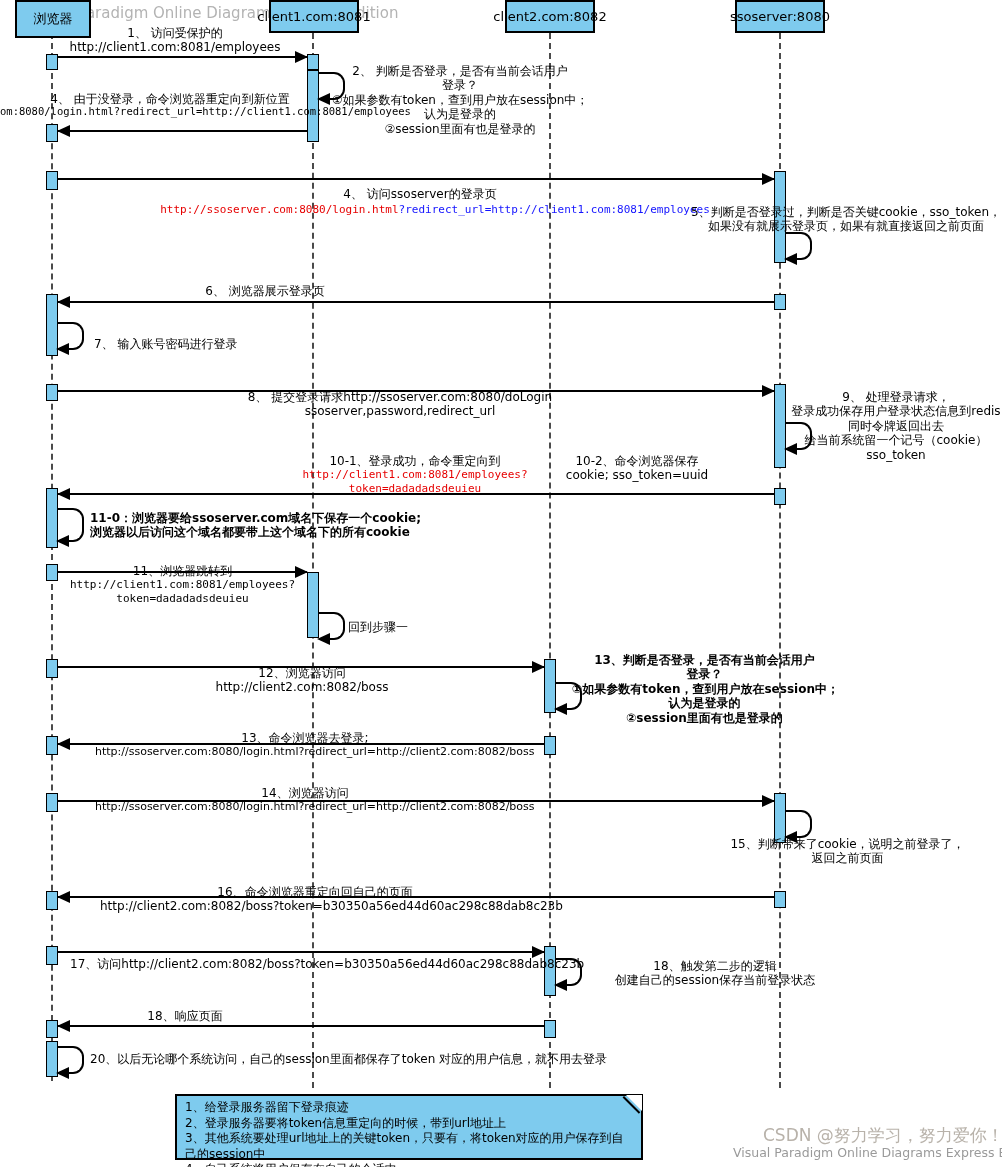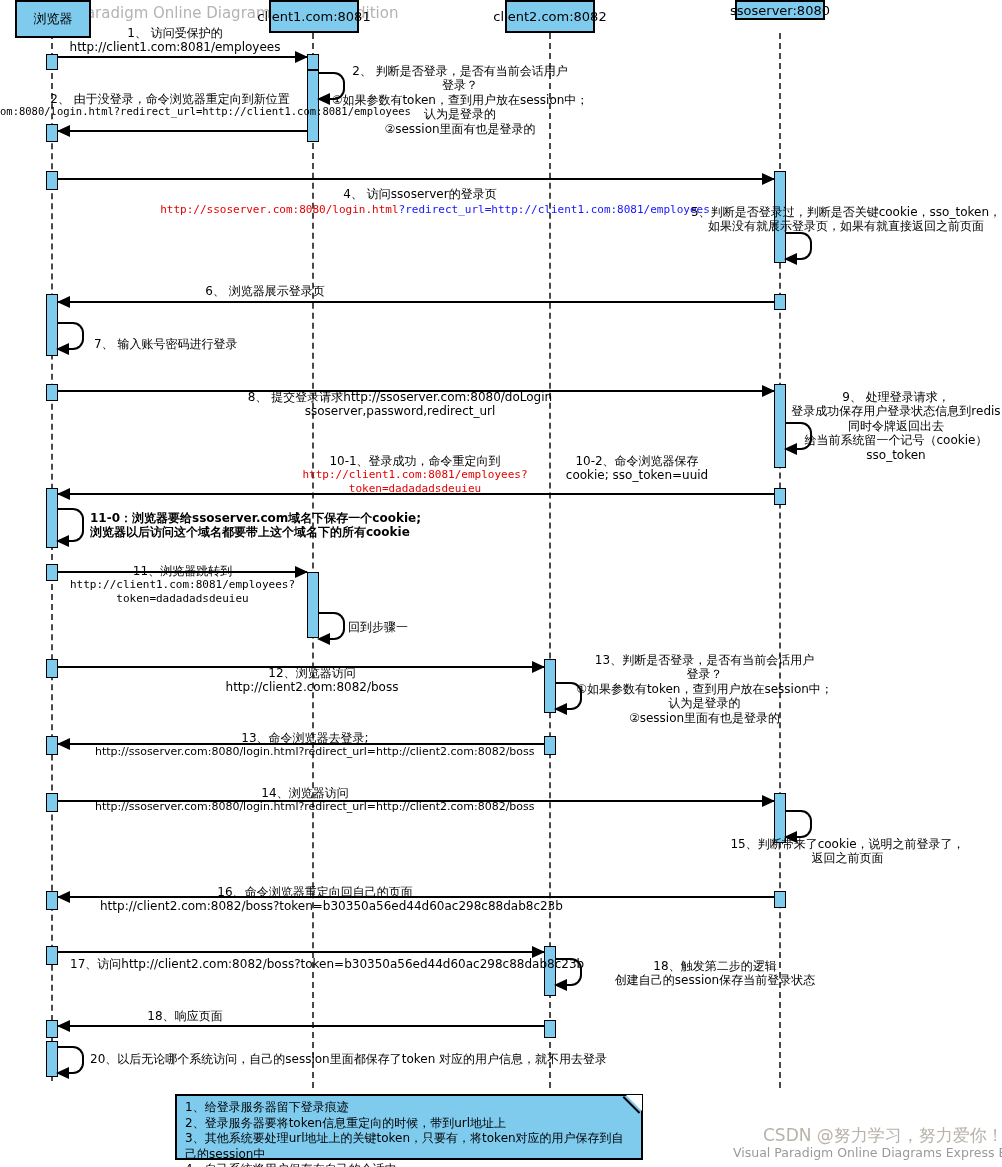--- a/index.html
+++ b/index.html
@@ -55,21 +55,21 @@
 
   <div class="actor" style="left:15px;  top:0; width:76px; height:38px;">
       <span>浏览器</span>
     </div>
   <div class="actor" style="left:269px; top:0; width:90px; height:33px;">
       <span>client1.com:8081</span>
     </div>
   <div class="actor" style="left:505px; top:0; width:90px; height:33px;">
       <span>client2.com:8082</span>
     </div>
-  <div class="actor" style="left:735px; top:0; width:90px; height:20px;">
+  <div class="actor" style="left:735px; top:0; width:90px; height:33px;">
       <span>ssoserver:8080</span>
     </div>
 
   <div class="act" style="left:46px; top:54px;  height:16px;"></div>
   <div class="act" style="left:46px; top:124px; height:18px;"></div>
   <div class="act" style="left:46px; top:171px; height:19px;"></div>
   <div class="act" style="left:46px; top:294px; height:62px;"></div>
   <div class="act" style="left:46px; top:384px; height:17px;"></div>
   <div class="act" style="left:46px; top:488px; height:60px;"></div>
   <div class="act" style="left:46px; top:564px; height:17px;"></div>
@@ -174,21 +174,21 @@
   </div>
 
   <div class="lbl" style="left:330px; top:64px; width:260px;">
     <div>2、 判断是否登录，是否有当前会话用户</div>
     <div>登录？</div>
     <div>①如果参数有token，查到用户放在session中；</div>
     <div>认为是登录的</div>
     <div>②session里面有也是登录的</div>
   </div>
 
-  <div class="lbl" style="left:20px; top:92px; width:300px;">2、 由于没登录，命令浏览器重定向到新位置</div>
+  <div class="lbl" style="left:20px; top:92px; width:300px;">4、 由于没登录，命令浏览器重定向到新位置</div>
   <div class="lbl left mono sz10" style="left:0px; top:105px; width:420px;">om:8080/login.html?redirect_url=http://client1.com:8081/employees</div>
 
   <div class="lbl" style="left:160px; top:187px; width:520px;">4、 访问ssoserver的登录页</div>
   <div class="lbl mono sz11" style="left:150px; top:203px; width:570px;">
     <span class="red">http://ssoserver.com:8080/login.html</span><span class="blue">?redirect_url=http://client1.com:8081/employees</span>
   </div>
 
   <div class="lbl" style="left:690px; top:205px; width:312px;">
     <div>5、判断是否登录过，判断是否关键cookie，sso_token，</div>
     <div>如果没有就展示登录页，如果有就直接返回之前页面</div>
@@ -226,26 +226,26 @@
     <div>浏览器以后访问这个域名都要带上这个域名下的所有cookie</div>
   </div>
 
   <div class="lbl" style="left:55px; top:564px; width:255px;">
     <div>11、浏览器跳转到</div>
     <div class="mono sz11">http://client1.com:8081/employees?</div>
     <div class="mono sz11">token=dadadadsdeuieu</div>
   </div>
   <div class="lbl left" style="left:348px; top:620px; width:100px;">回到步骤一</div>
 
-  <div class="lbl" style="left:182px; top:666px; width:260px;">
+  <div class="lbl" style="left:172px; top:666px; width:260px;">
     <div>12、浏览器访问</div>
     <div>http://client2.com:8082/boss</div>
   </div>
 
-  <div class="lbl" style="left:572px; top:653px; width:265px;">
+  <div class="lbl" style="left:572px; top:653px; width:265px;font-weight:bold;">
     <div>13、判断是否登录，是否有当前会话用户</div>
     <div>登录？</div>
     <div>①如果参数有token，查到用户放在session中；</div>
     <div>认为是登录的</div>
     <div>②session里面有也是登录的</div>
   </div>
 
   <div class="lbl" style="left:95px; top:731px; width:420px;">
     <div>13、命令浏览器去登录;</div>
     <div class="sz11">http://ssoserver.com:8080/login.html?redirect_url=http://client2.com:8082/boss</div>

